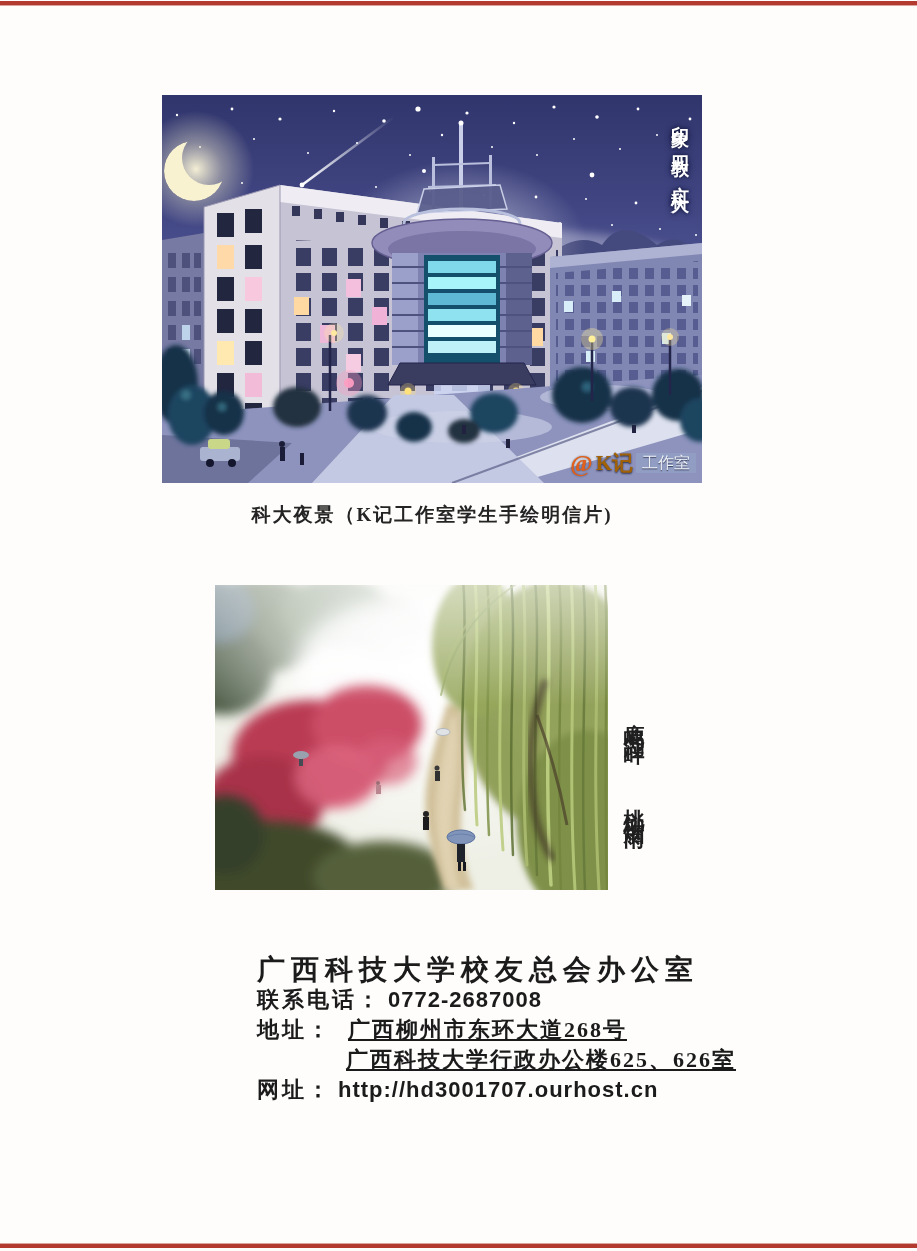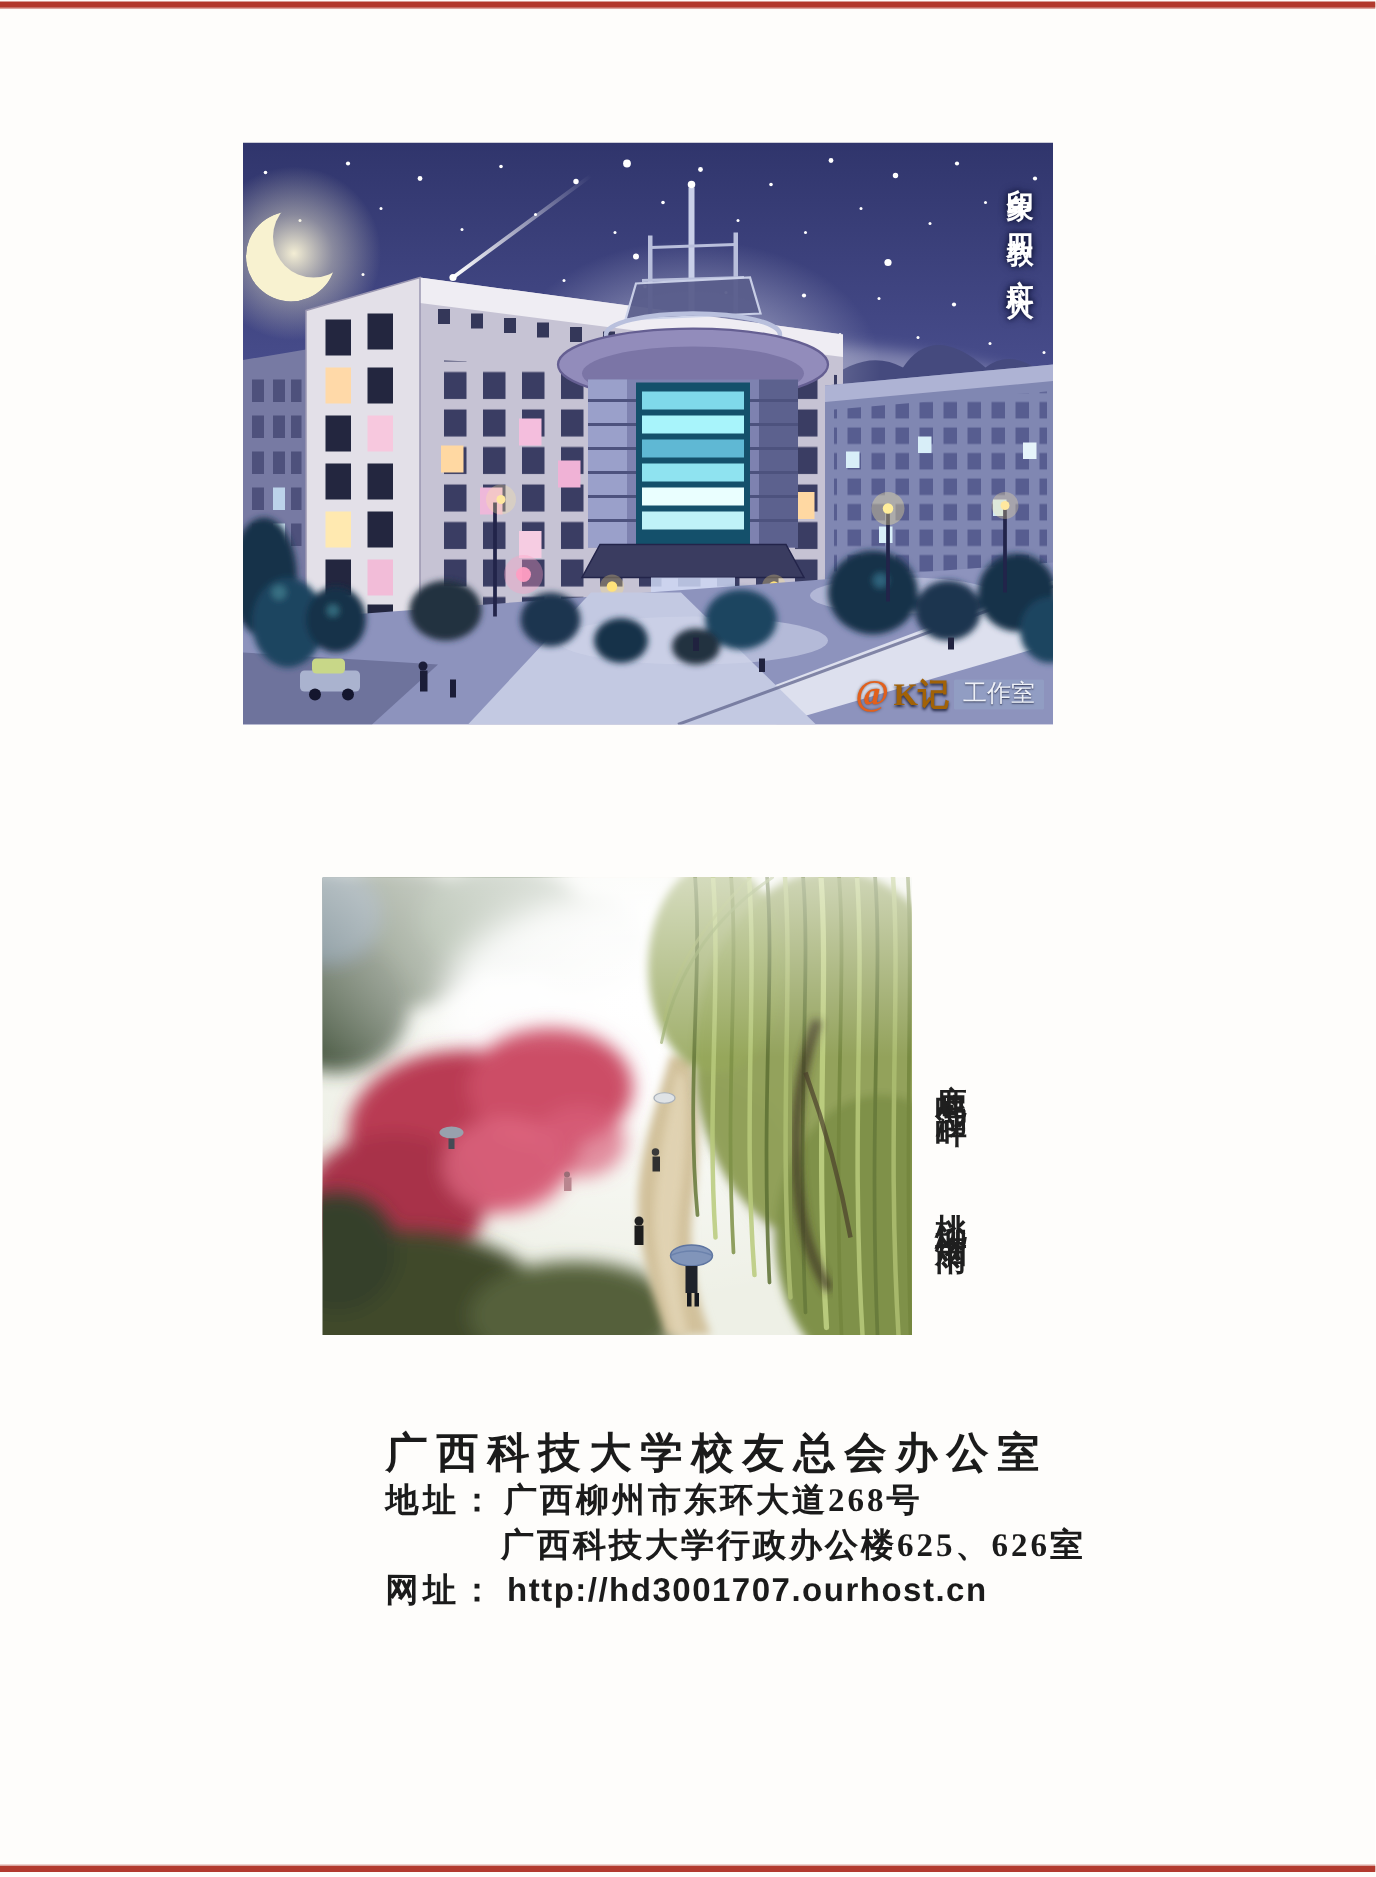--- a/index.html
+++ b/index.html
@@ -37,21 +37,21 @@
   .lake-caption{position:absolute;left:620px;top:706px;height:200px;writing-mode:vertical-rl;
     font-size:21px;font-weight:600;color:#1f1f1f;letter-spacing:7px;}
   .lake-caption .first{margin-inline-end:18px;}
 
   .contact{position:absolute;left:257px;top:955px;color:#1b1b1b;font-weight:700;}
   .c-title{font-size:28px;letter-spacing:6px;line-height:30px;white-space:nowrap;}
   .c-line{font-size:22px;line-height:30px;white-space:nowrap;}
   .c-line .lab{letter-spacing:3px;}
   .c-line .val{font-family:"Liberation Sans","DejaVu Sans",sans-serif;
                font-weight:600;letter-spacing:1px;margin-left:6px;}
-  .c-line .val-cn{letter-spacing:2px;margin-left:4px;}
+  .c-line .val-cn{letter-spacing:2px;margin-left:16px;text-decoration:underline;}
   .c-indent{margin-left:73px;}
 </style>
 </head>
 <body>
 
 <div class="page">
   <div class="rule rule-top"></div>
   <div class="rule rule-bottom"></div>
 
   <figure class="night">
@@ -354,20 +354,21 @@
       <span>广科大</span>
     </div>
 
     <div class="watermark">
       <span class="wm-at">@</span>
       <span class="wm-k">K记</span>
       <span class="wm-studio">工作室</span>
     </div>
   </figure>
 
+  <div class="night-caption">科大夜景（K记工作室学生手绘明信片)</div>
 
   <figure class="lake">
     <svg viewBox="0 0 393 305" xmlns="http://www.w3.org/2000/svg">
       <defs>
         <radialGradient id="mist" cx="0.54" cy="0.28" r="0.65">
           <stop offset="0" stop-color="#ffffff" stop-opacity="0.98"></stop>
           <stop offset="0.5" stop-color="#ffffff" stop-opacity="0.55"></stop>
           <stop offset="1" stop-color="#ffffff" stop-opacity="0"></stop>
         </radialGradient>
         <linearGradient id="mistTop" x1="0" y1="0" x2="0" y2="1">
@@ -469,20 +470,23 @@
   </figure>
 
   <div class="lake-caption">
     <span class="first">鹿鸣湖畔，</span>
     <span>桃柳烟雨</span>
   </div>
 
   <div class="contact">
     <div class="c-title">广西科技大学校友总会办公室</div>
     <div class="c-line">
+      <span class="lab">联系电话：</span><span class="val">0772-2687008</span>
+    </div>
+    <div class="c-line">
       <span class="lab">地址：</span><span class="val-cn">广西柳州市东环大道268号</span>
     </div>
     <div class="c-line c-indent">
       <span class="val-cn">广西科技大学行政办公楼625、626室</span>
     </div>
     <div class="c-line">
       <span class="lab">网址：</span><span class="val">http://hd3001707.ourhost.cn</span>
     </div>
   </div>
 </div>

